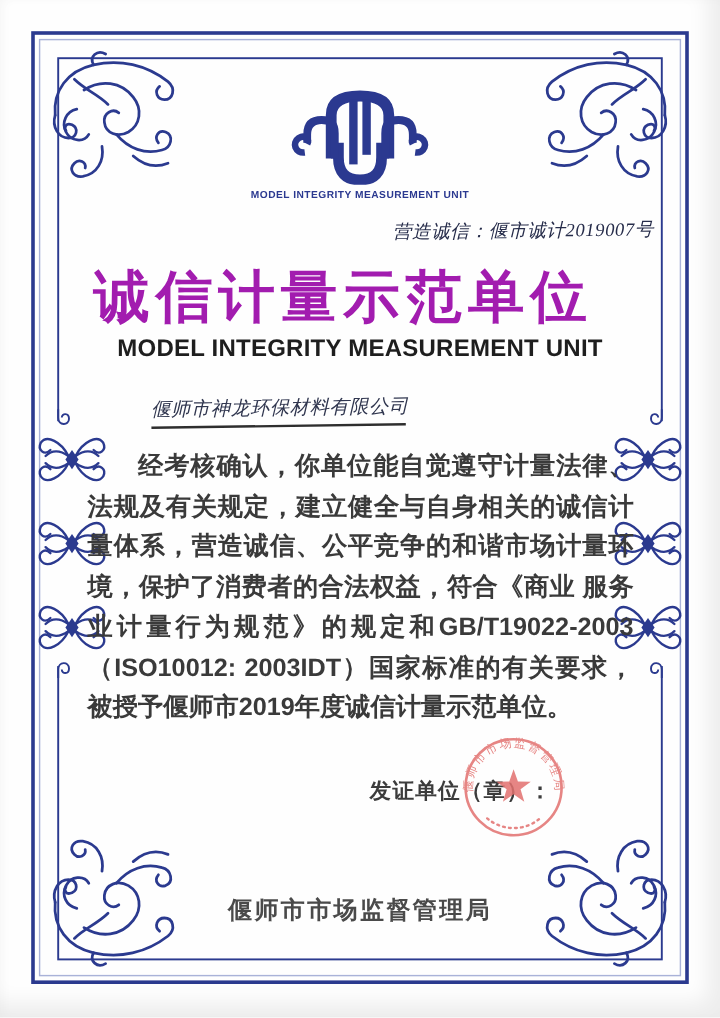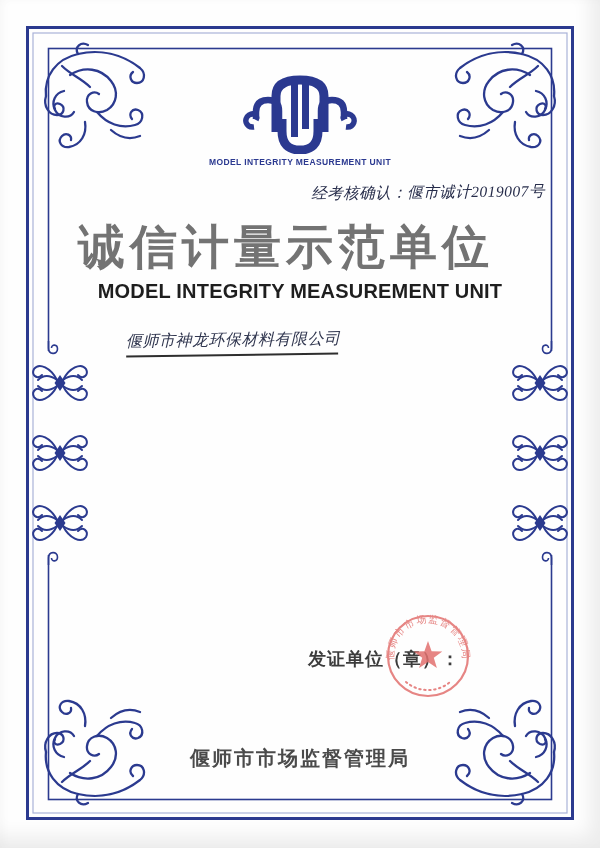--- a/index.html
+++ b/index.html
@@ -21,21 +21,21 @@
   }
   .cert-no{
     left:0;top:184px;width:545px;text-align:right;
     font-size:15.5px;color:#262c4a;
     font-family:"Liberation Serif","DejaVu Serif",serif;
     font-style:italic;transform:rotate(-0.6deg);letter-spacing:0.5px;
   }
   .title-zh{
     left:0;top:216px;width:572px;text-align:center;
     font-family:"Liberation Serif","DejaVu Serif",serif;
-    font-size:47px;font-weight:700;color:#737373;letter-spacing:5px;
+    font-size:47px;font-weight:700;color:#a21caf;letter-spacing:5px;
   }
   .title-en{
     left:0;top:280px;width:600px;text-align:center;
     font-size:20px;font-weight:bold;color:#1e1e1e;letter-spacing:0.2px;
   }
   .company{
     left:126px;top:330px;width:212px;
     border-bottom:2px solid #2e2e2e;padding-bottom:3px;
     transform:rotate(-0.8deg);
   }
@@ -128,30 +128,31 @@
         <path d="M106,53 c8,1 11,-8 5,-12 c-5,-3 -9,1 -7,5" stroke-width="5.5"></path>
         <path d="M104,45 l0,-7 q0,-12 -12,-12 q-11,0 -11,11 l0,21" stroke-width="6.5"></path>
       </g>
       <rect x="51" y="9" width="7" height="54" fill="#2b3990"></rect>
       <rect x="62" y="9" width="7" height="46" fill="#2b3990"></rect>
     </svg>
   </div>
   <div class="abs logo-caption">MODEL INTEGRITY MEASUREMENT UNIT</div>
 
   <div class="abs cert-no">
-    <span>经考核确认：</span><span>偃市诚计2019007号</span>
+    <span>营造诚信：</span><span>偃市诚计2019007号</span>
   </div>
 
   <div class="abs title-zh">诚信计量示范单位</div>
   <div class="abs title-en">MODEL INTEGRITY MEASUREMENT UNIT</div>
 
   <div class="abs company">
     <span>偃师市神龙环保材料有限公司</span>
   </div>
 
+  <div class="abs body-text">经考核确认，你单位能自觉遵守计量法律、法规及有关规定，建立健全与自身相关的诚信计量体系，营造诚信、公平竞争的和谐市场计量环境，保护了消费者的合法权益，符合《商业 服务业计量行为规范》的规定和GB/T19022-2003（ISO10012: 2003IDT）国家标准的有关要求，被授予偃师市2019年度诚信计量示范单位。</div>
 
   <div class="abs issuer">发证单位（章）：</div>
 
   <div class="abs seal-box">
     <svg width="90" height="90" viewBox="-45 -45 90 90" fill="none">
       <circle cx="0" cy="0" r="40" stroke="#e2716f" stroke-width="2.2"></circle>
       <path fill="#e2716f" d="M0,-15 L3.6,-4.8 L14.3,-4.6 L5.8,1.8 L8.9,12.1 L0,5.9 L-8.9,12.1 L-5.8,1.8 L-14.3,-4.6 L-3.6,-4.8 Z"></path>
       <path id="sealArc" d="M-31,16 A34.5,34.5 0 1 1 31,16" fill="none"></path>
       <text font-size="10" fill="#e2716f" letter-spacing="1.5" font-family="Liberation Sans, DejaVu Sans, sans-serif">
         <textPath href="#sealArc" startOffset="50%" text-anchor="middle">偃师市市场监督管理局</textPath>

